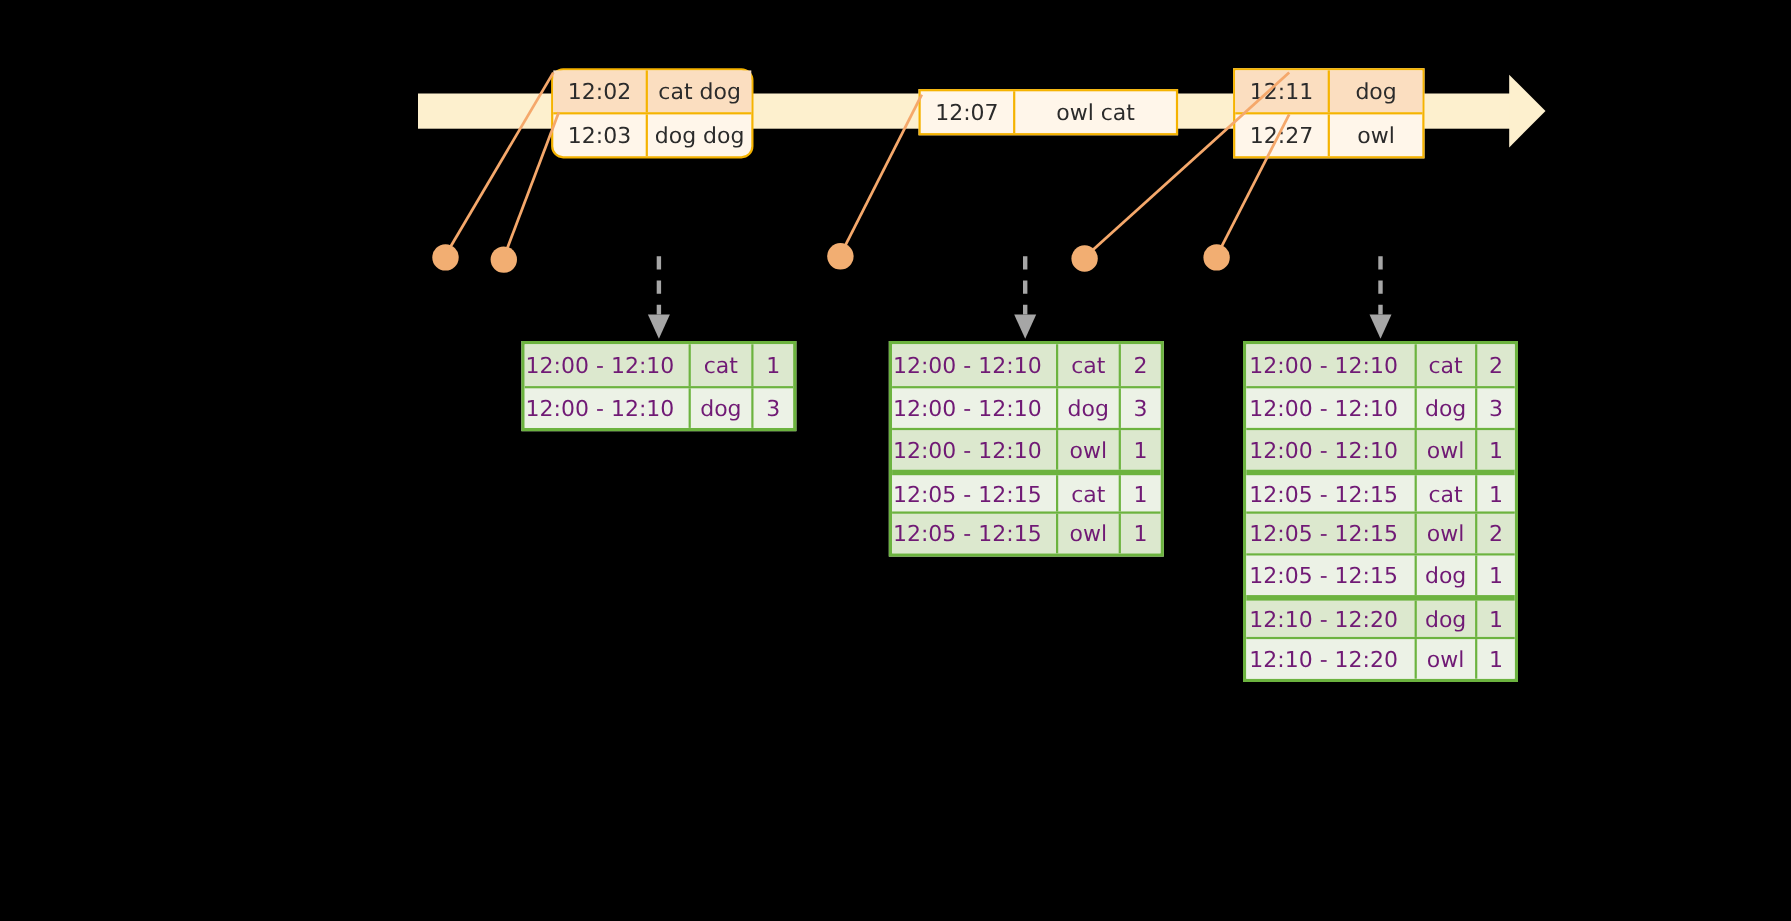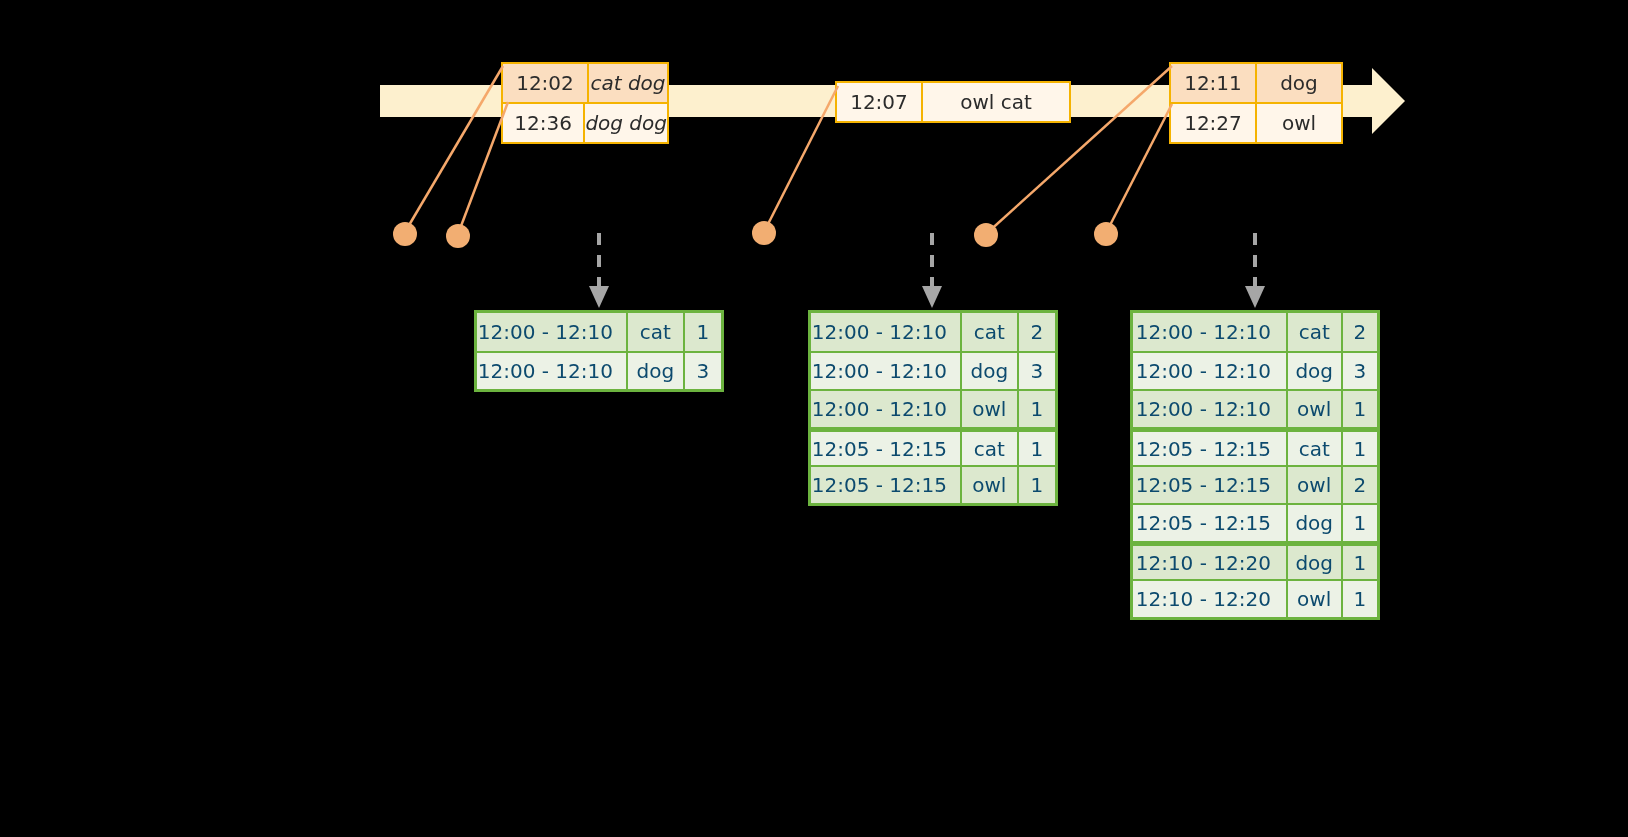--- a/index.html
+++ b/index.html
@@ -31,45 +31,45 @@
   .evt .row{display:flex;height:38px;}
   .evt .row + .row{border-top:2px solid #F5B301;}
   .evt .row.shade{background:#FBDEC0;}
   .evt .cell{
     display:flex;align-items:center;justify-content:center;
     font-size:20px;color:#2b2b2b;white-space:nowrap;
   }
   .evt .c-time{width:84px;}
   .evt .c-val{border-left:2px solid #F5B301;flex:1;}
 
-  #evt1{left:501px;top:62px;width:168px;}
+  #evt1{left:501px;top:62px;width:184px;border-radius:11px;}
   #evt2{left:835px;top:81px;width:236px;}
-  #evt3{left:1169px;top:62px;width:174px;}
-  #evt1 .c-val{width:112px;font-style:italic;}
+  #evt3{left:1121px;top:62px;width:174px;}
+  #evt1 .c-val{width:112px;}
   #evt2 .c-val{width:112px;}
   #evt3 .c-val{width:90px;}
 
   
   #wires{position:absolute;left:0;top:0;width:1628px;height:837px;pointer-events:none;}
 
   
   .gtbl{
     position:absolute;
     border:3px solid #6CB33F;
     box-sizing:border-box;
     background:#EDF3E7;
   }
   .gtbl .grow{display:flex;height:38px;box-sizing:border-box;}
   .gtbl .grow.alt{background:#DCE8CE;}
   .gtbl .grow.plain{background:#ECF2E6;}
   .gtbl .grow + .grow{border-top:2px solid #6CB33F;}
   .gtbl .grow.sep{border-top:5px solid #6CB33F;}
   .gtbl .gcell{
     display:flex;align-items:center;justify-content:center;
-    font-size:20px;color:#0c4a6e;white-space:nowrap;
+    font-size:20px;color:#701a75;white-space:nowrap;
     box-sizing:border-box;
   }
   .gtbl .g-win{width:144px;}
   .gtbl .g-key{width:60px;border-left:2px solid #6CB33F;margin-left:12px;}
   .gtbl .g-cnt{width:40px;border-left:2px solid #6CB33F;}
 
   #tbl1{left:474px;top:310px;width:250px;}
   #tbl2{left:808px;top:310px;width:250px;}
   #tbl3{left:1130px;top:310px;width:250px;}
   #tbl3 .g-win{width:148px;}
@@ -83,21 +83,21 @@
 
   <div class="tl-bar"></div>
   <div class="tl-head"></div>
 
   <div class="evt" id="evt1">
     <div class="row shade">
       <div class="cell c-time">12:02</div>
       <div class="cell c-val">cat dog</div>
     </div>
     <div class="row">
-      <div class="cell c-time">12:36</div>
+      <div class="cell c-time">12:03</div>
       <div class="cell c-val">dog dog</div>
     </div>
   </div>
 
   <div class="evt" id="evt2">
     <div class="row">
       <div class="cell c-time">12:07</div>
       <div class="cell c-val">owl cat</div>
     </div>
   </div>

